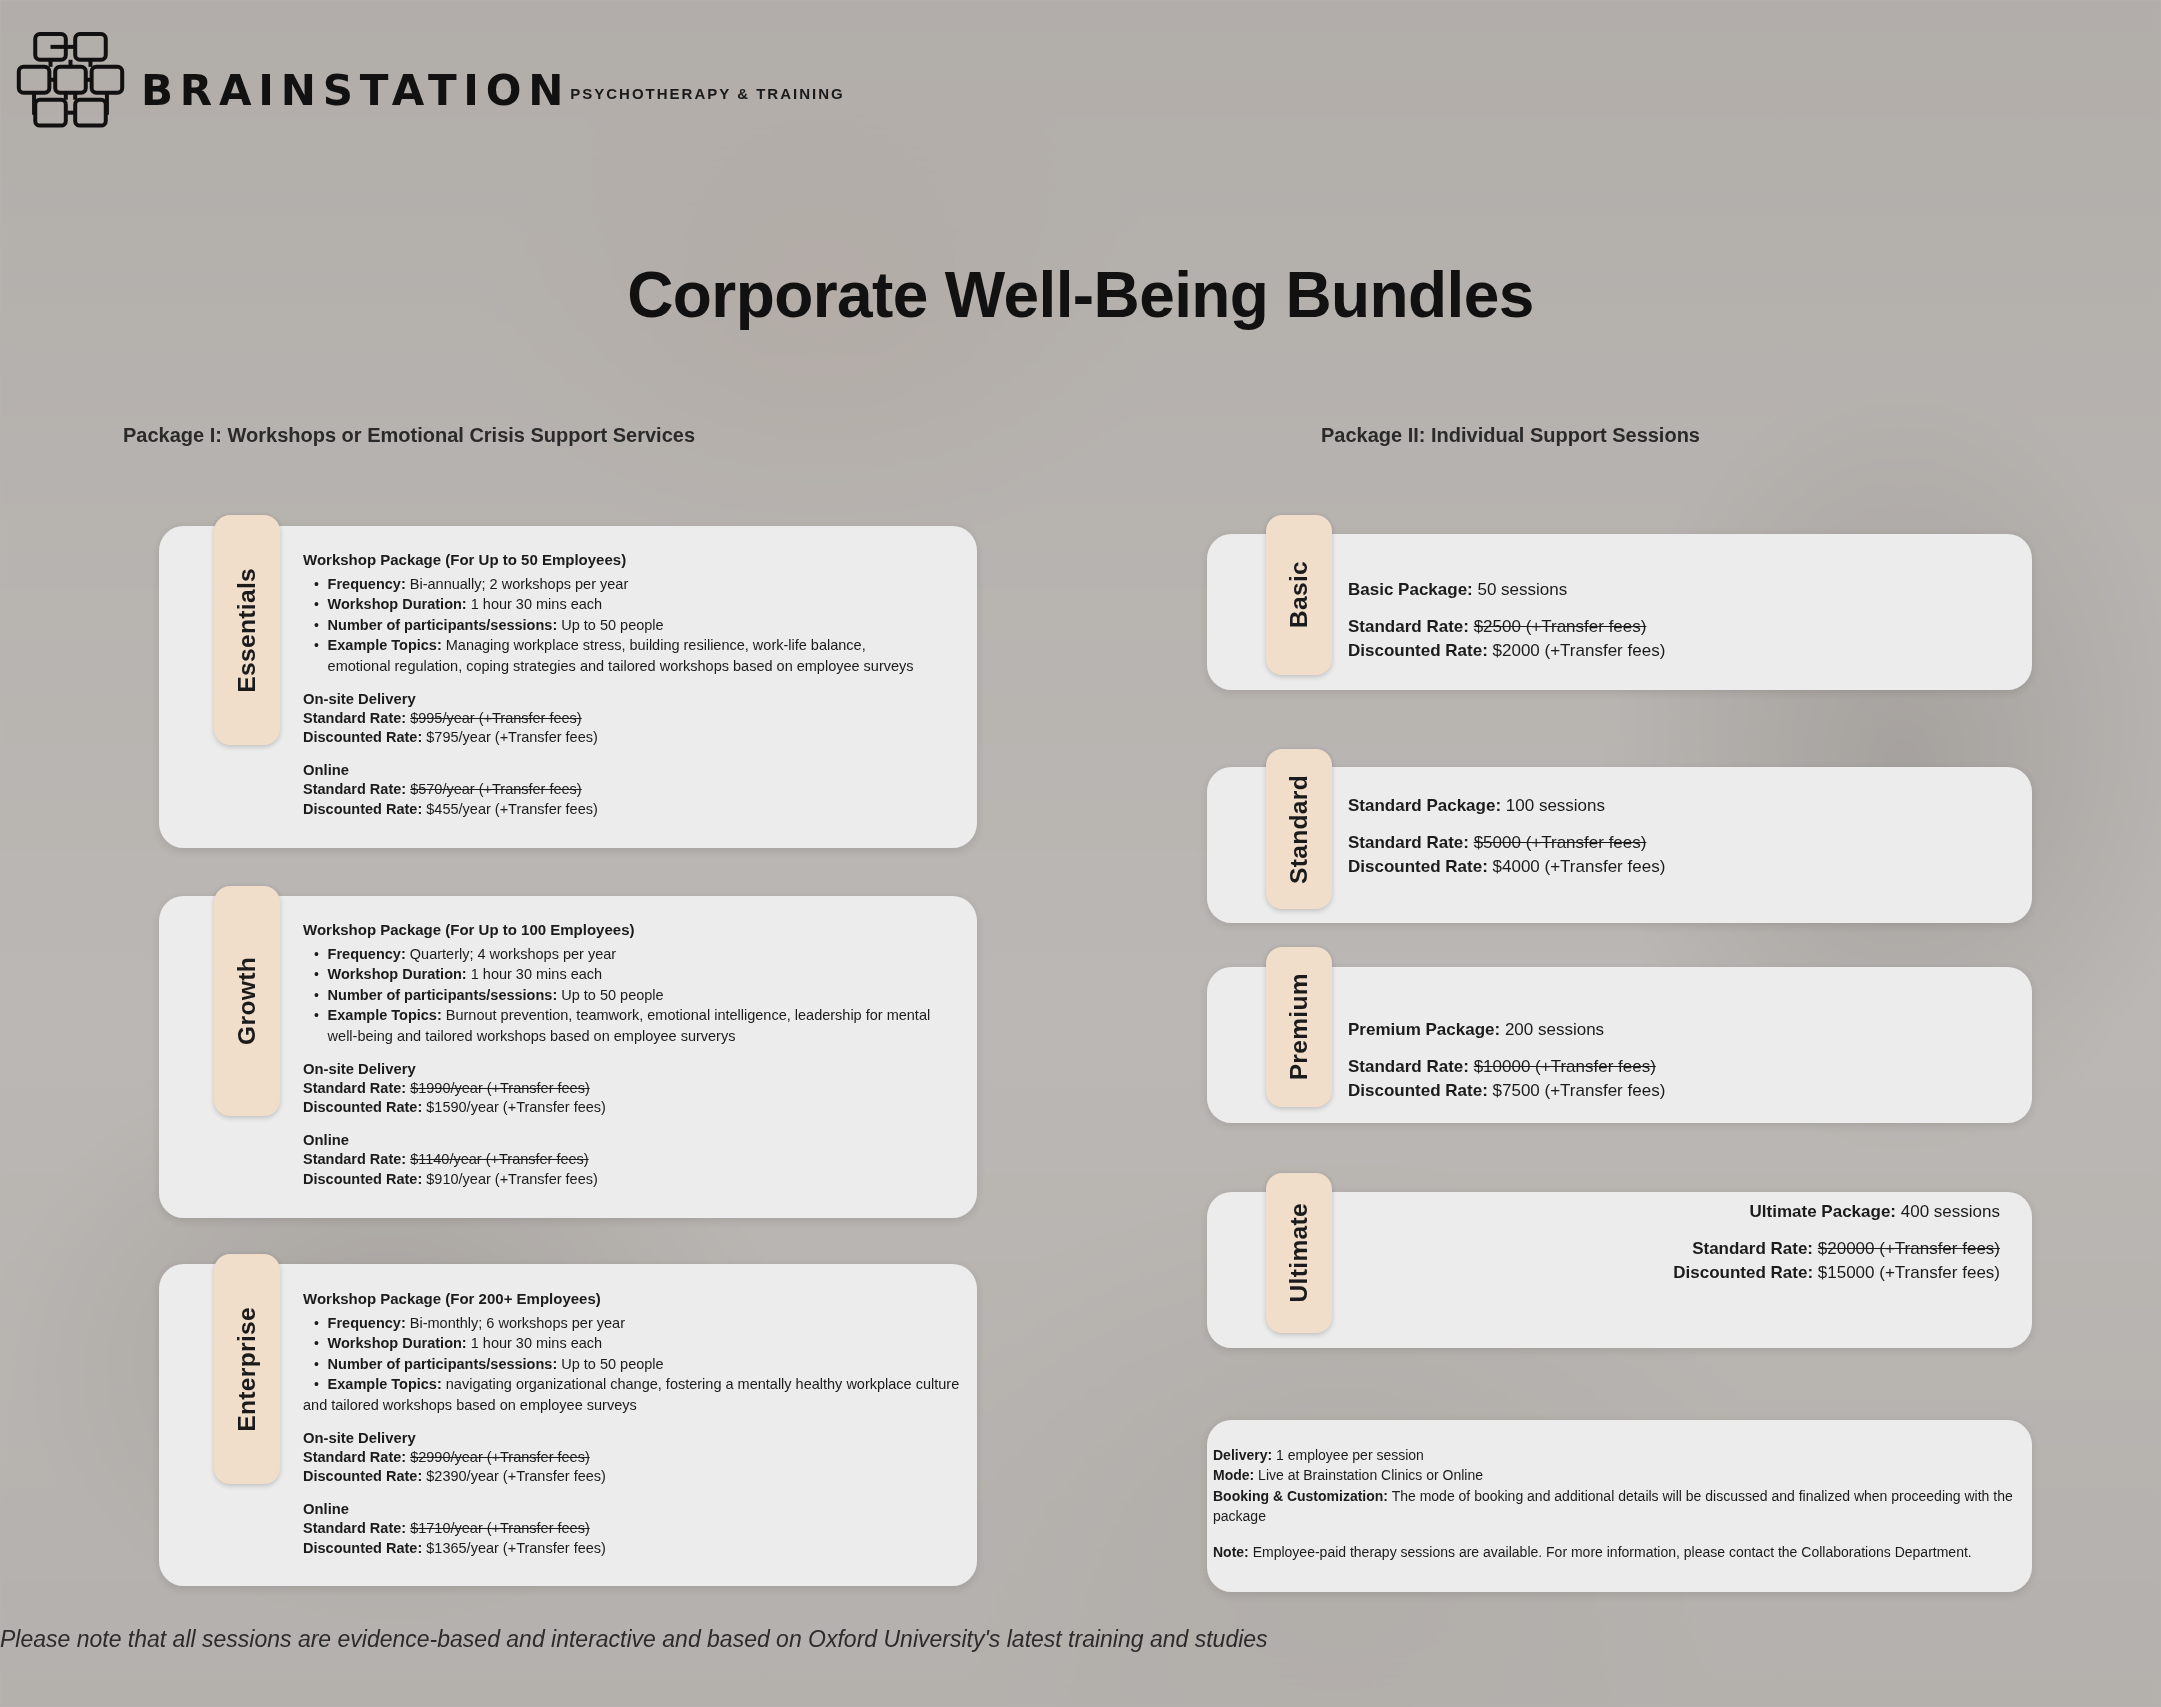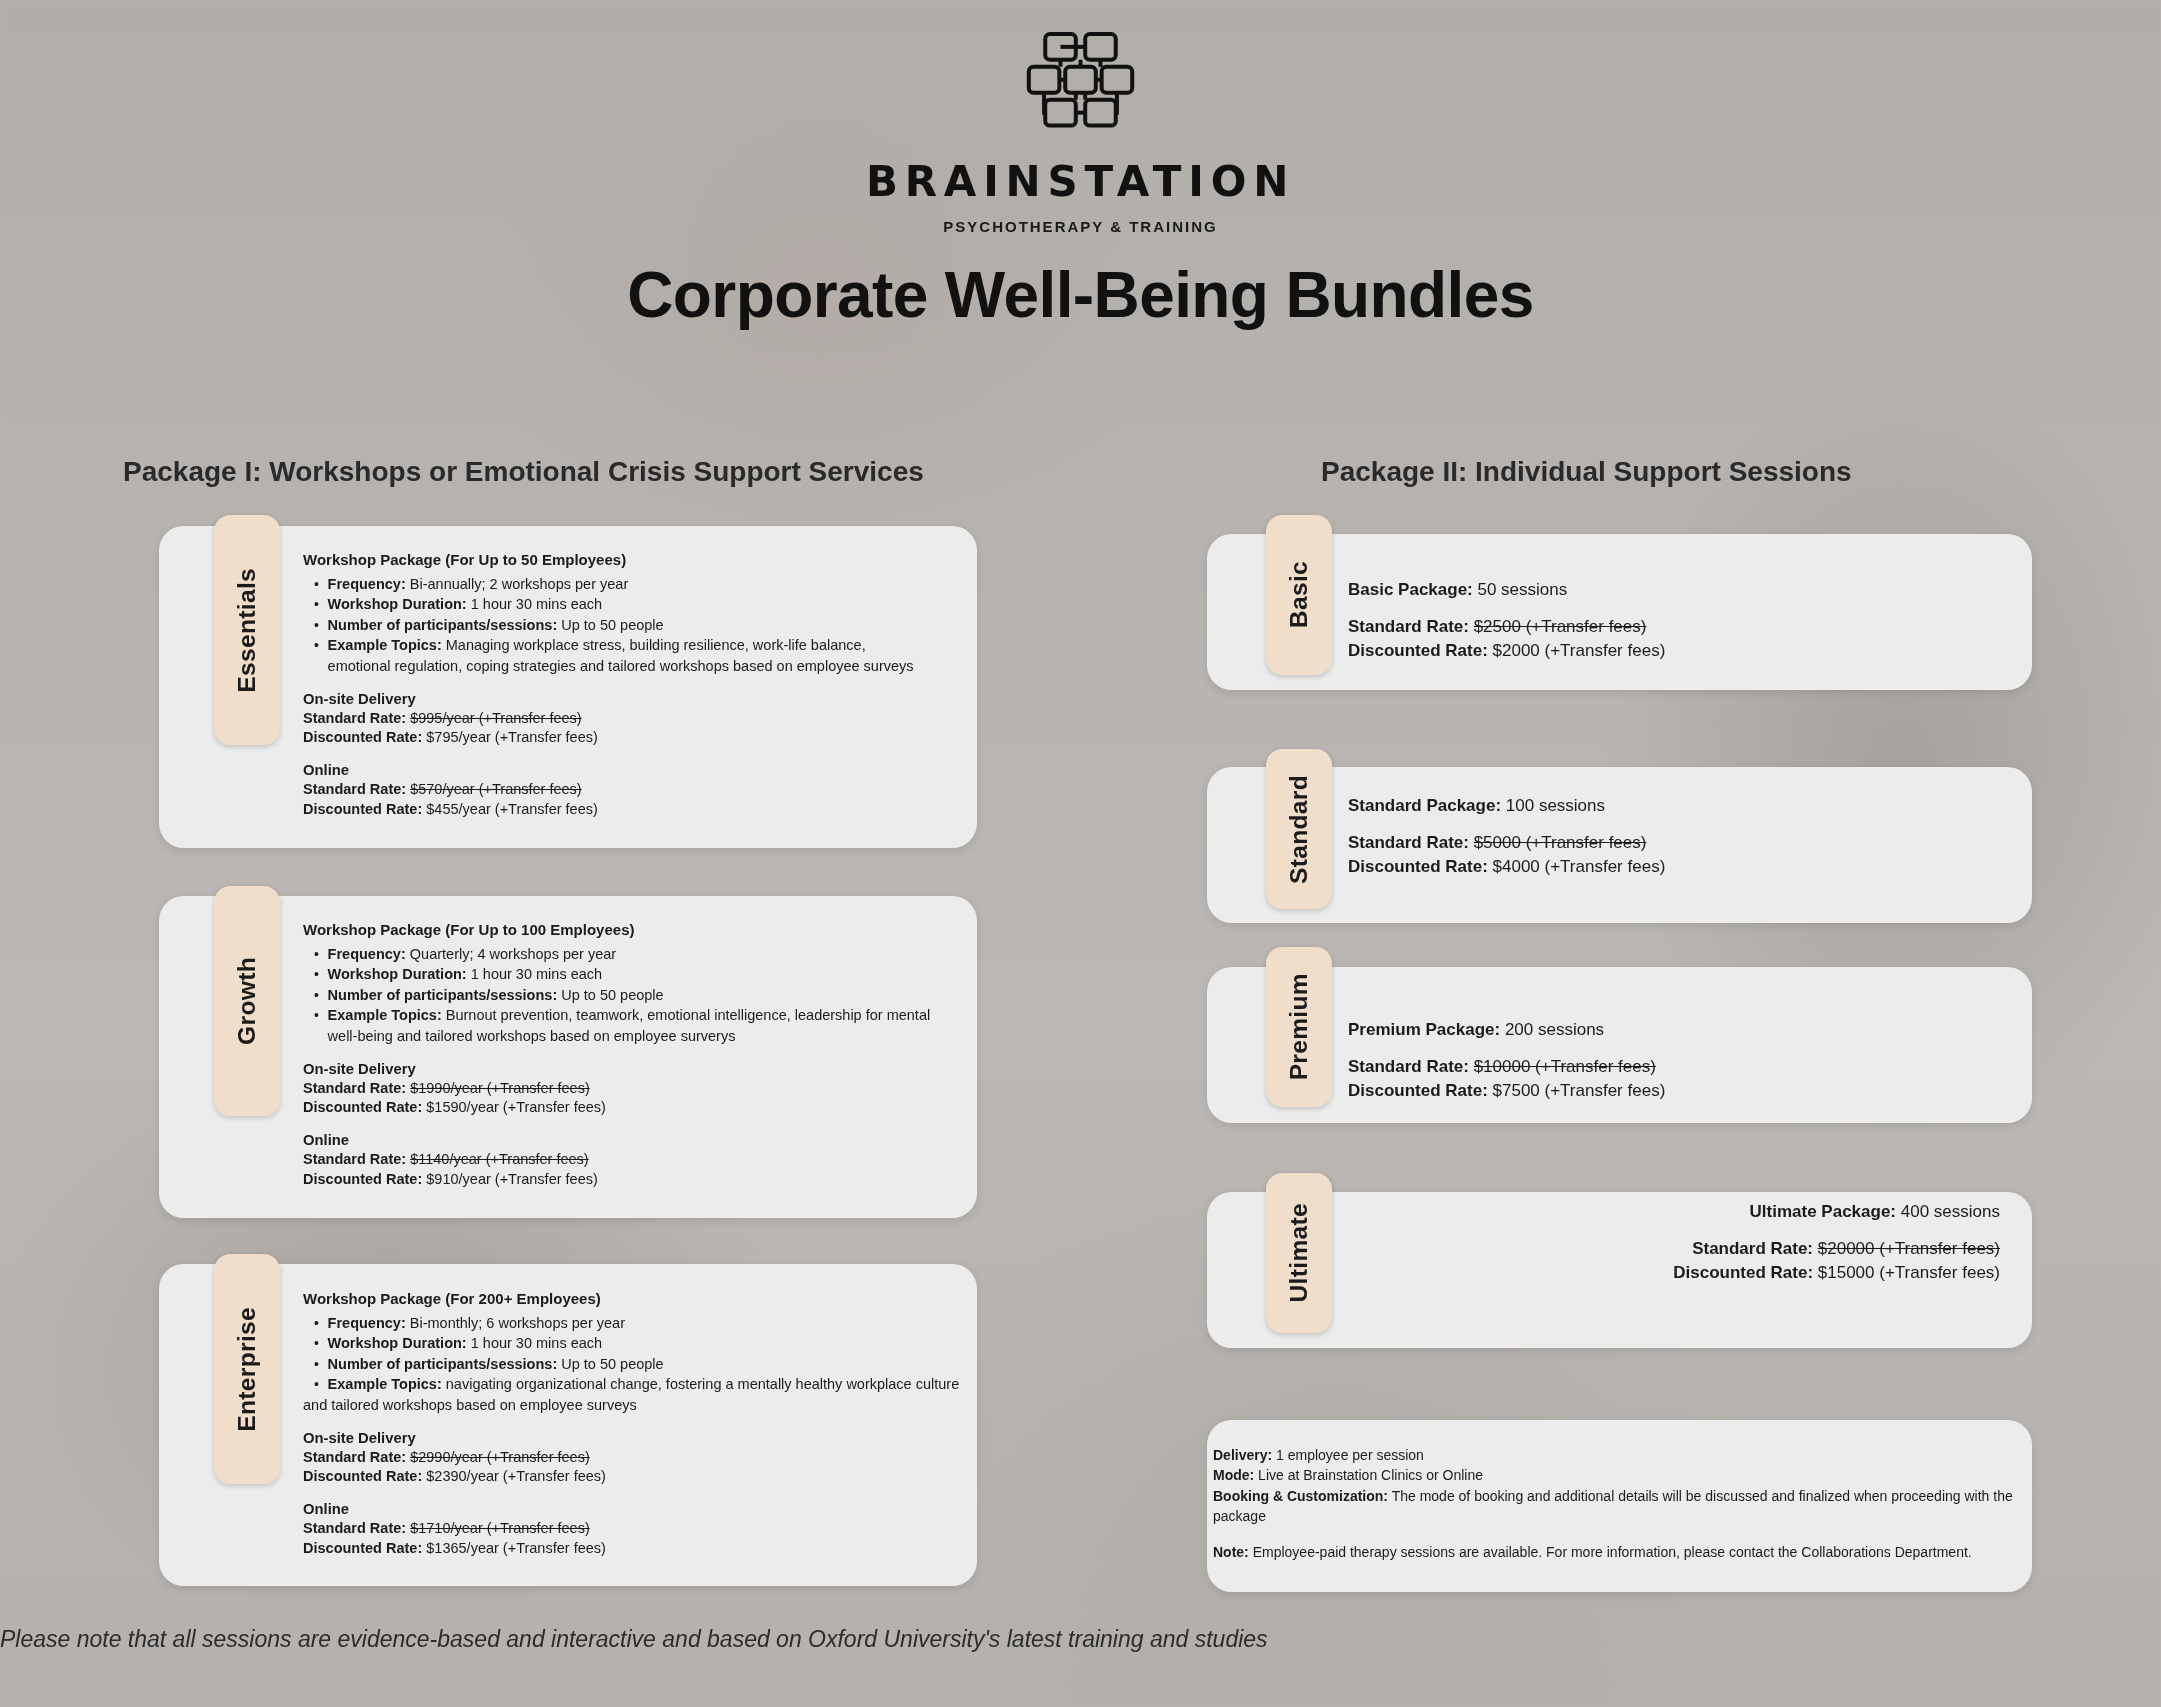--- a/index.html
+++ b/index.html
@@ -37,21 +37,20 @@
     height: 1707px;
   }
 
   
   .logo-wrap {
     position: absolute;
     top: 24.6px;
     left: 0;
     right: 0;
     display: flex;
-    flex-direction: column;
     align-items: center;
   }
   .logo-mark {
     width: 141px;
     height: 126px;
   }
   .logo-name {
     font-size: 42px;
     letter-spacing: 6.8px;
     font-weight: 700;
@@ -76,24 +75,23 @@
     text-align: center;
     font-size: 64px;
     font-weight: 800;
     color: #111;
     letter-spacing: -0.6px;
   }
 
   
   .col-head {
     position: absolute;
-    font-size: 28px;
+    font-size: 20px;
     font-weight: 700;
     color: #2a2a2a;
-    margin-top: 32px;
   }
   .col-head.left { left: 123px; top: 424px; }
   .col-head.right { left: 1321px; top: 424px; }
 
   
   .card {
     position: absolute;
     background: #ececec;
     border-radius: 24.6px;
     box-shadow: 0 2.5px 8.6px rgba(0,0,0,0.10);

